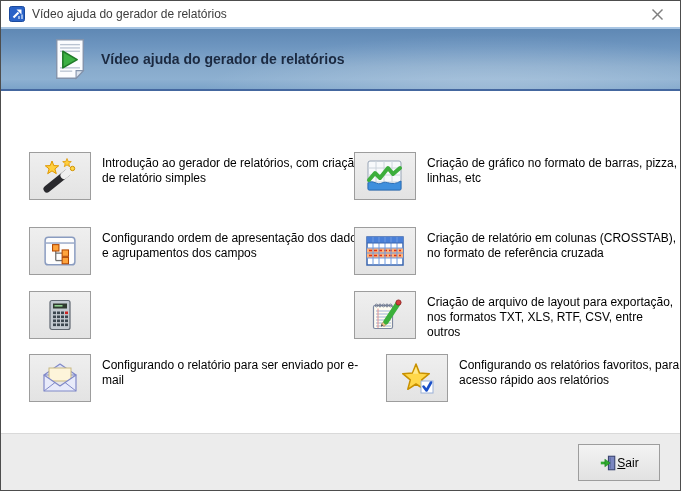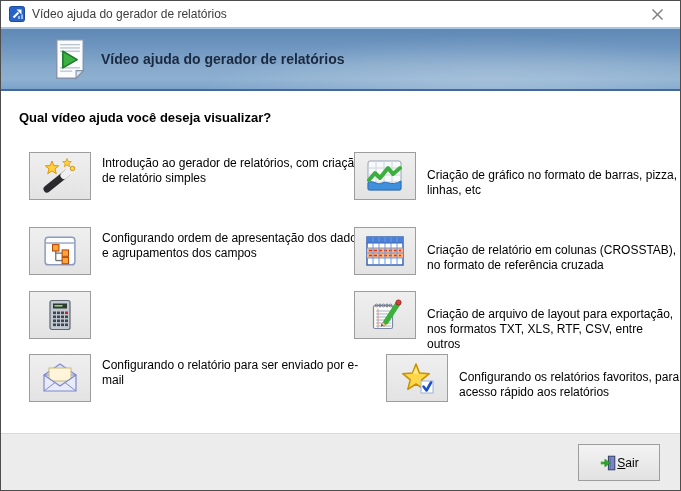--- a/index.html
+++ b/index.html
@@ -51,21 +51,21 @@
     background:linear-gradient(180deg,#efefef,#e3e3e3);
     border:1px solid #9d9d9d;
     display:flex;align-items:center;justify-content:center;
     padding:0;cursor:default;
   }
   .item-text{
     margin-left:11px;padding-top:4px;
     font-size:12px;line-height:15px;color:#000000;
   }
   .item.col-left .item-text{width:262px;}
-  .item.col-right .item-text{width:252px;margin-top:12px;}
+  .item.col-right .item-text{width:252px;}
   
   .footer{
     height:56px;flex:0 0 56px;
     background:#ececec;border-top:1px solid #d9d9d9;
     position:relative;
   }
   .exit-btn{
     position:absolute;right:20px;top:10px;
     width:82px;height:37px;
     background:linear-gradient(180deg,#f3f3f3,#e2e2e2);
@@ -107,21 +107,20 @@
       <line x1="6" y1="9" x2="24" y2="9" stroke="#b9c3d1" stroke-width="1.2"></line>
       <line x1="6" y1="12" x2="24" y2="12" stroke="#b9c3d1" stroke-width="1.2"></line>
       <line x1="6" y1="27" x2="24" y2="27" stroke="#b9c3d1" stroke-width="1.2"></line>
       <line x1="6" y1="30" x2="17" y2="30" stroke="#b9c3d1" stroke-width="1.2"></line>
       <polygon points="8.5,12 21.5,19.5 8.5,27" fill="#3cb043" stroke="#1f7a28" stroke-width="1.4" stroke-linejoin="round"></polygon>
     </svg>
     <span class="header-title">Vídeo ajuda do gerador de relatórios</span>
   </div>
 
   <div class="content">
-    <div class="question">Qual vídeo ajuda você deseja visualizar?</div>
 
     <div class="item col-left" style="left:28px;top:61px;">
       <button class="icon-btn">
         <svg width="44" height="36" viewBox="0 0 44 36">
           <line x1="9" y1="31" x2="29" y2="15" stroke="#2a2a2e" stroke-width="7" stroke-linecap="round"></line>
           <line x1="26" y1="17.5" x2="32" y2="12.5" stroke="#efefef" stroke-width="7" stroke-linecap="round"></line>
           <circle cx="34.5" cy="10.5" r="2.2" fill="#ffd84a" stroke="#d09000"></circle>
           <polygon points="14,3 15.8,7.6 20.7,7.8 16.9,10.9 18.3,15.7 14,12.9 9.7,15.7 11.1,10.9 7.3,7.8 12.2,7.6" fill="#ffd040" stroke="#e09800" stroke-width="1" stroke-linejoin="round"></polygon>
           <polygon points="29,0.5 30.1,3.4 33.3,3.6 30.8,5.6 31.7,8.7 29,6.9 26.3,8.7 27.2,5.6 24.7,3.6 27.9,3.4" fill="#ffd040" stroke="#e09800" stroke-width="0.8" stroke-linejoin="round"></polygon>
         </svg>

